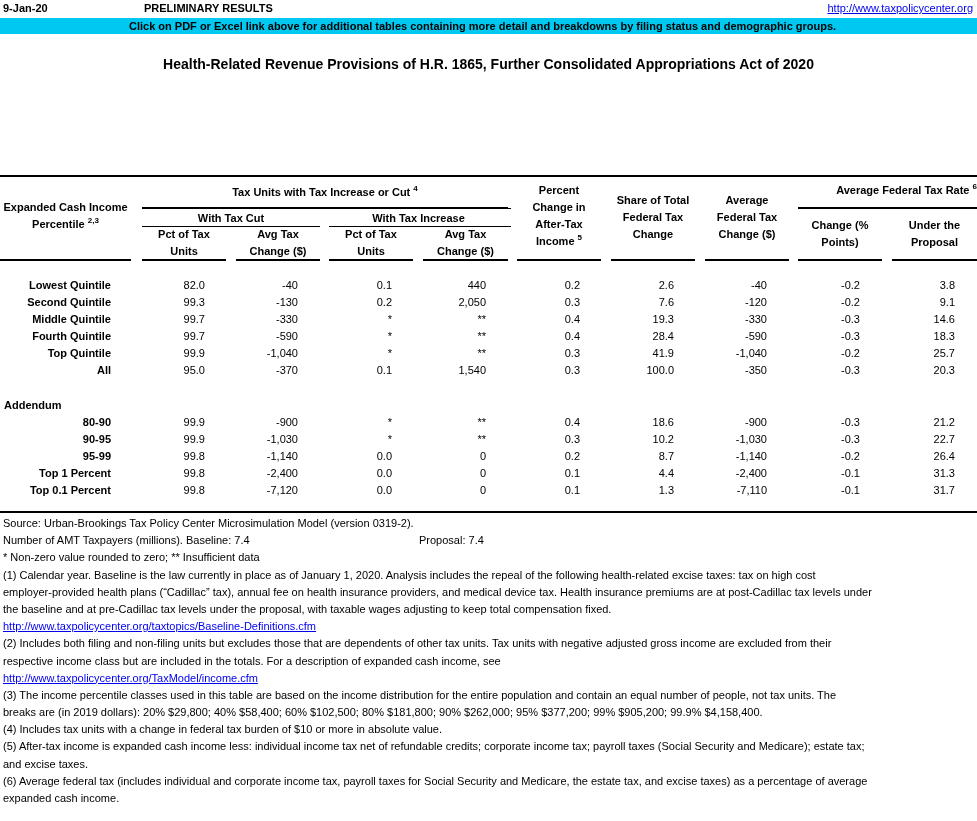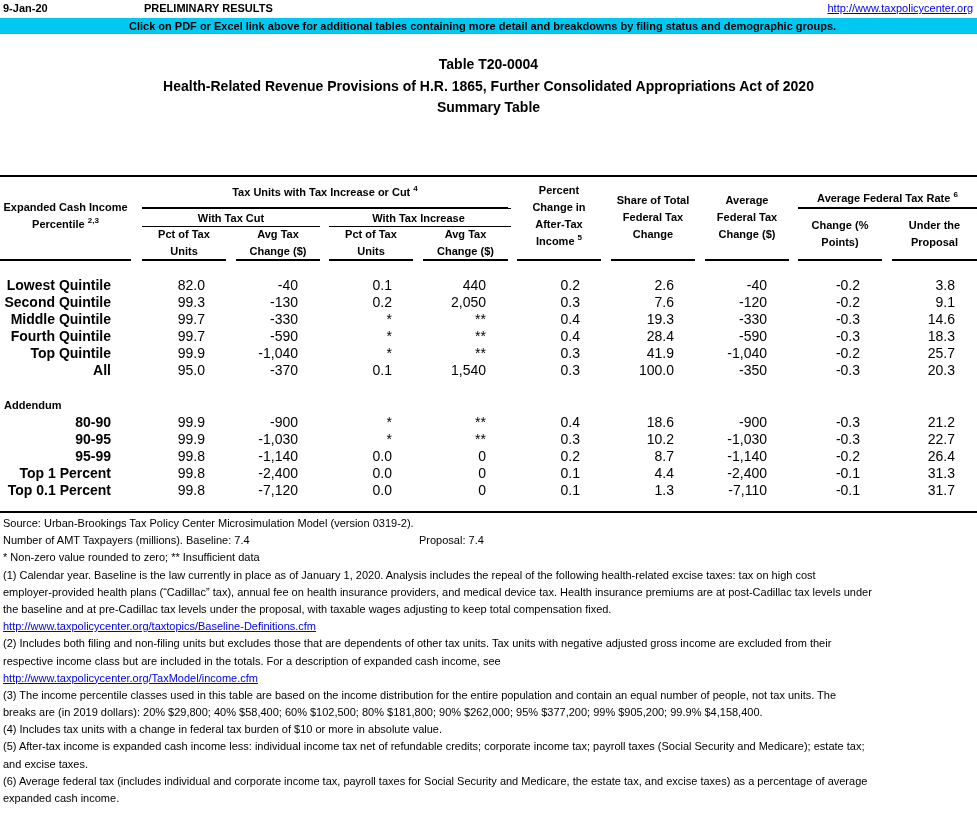--- a/index.html
+++ b/index.html
@@ -19,21 +19,21 @@
   .banner span { position: absolute; left: 129px; text-align: center; }
 
   .titles { position: absolute; left: 0; top: 54px; width: 977px; text-align: center; font-weight: bold; font-size: 14px; }
   .titles div { height: 21.5px; line-height: 21.5px; }
   sup { font-size: 8px; vertical-align: super; line-height: 0; }
 
   .rule { position: absolute; background: #000; }
 
   .hdr { position: absolute; font-weight: bold; font-size: 11px; text-align: center; line-height: 17px; }
 
-  .row { position: absolute; left: 0; width: 977px; height: 17px; line-height: 17px; font-size: 14px; }
+  .row { position: absolute; left: 0; width: 977px; height: 17px; line-height: 17px; font-size: 11px; }
   .row .lbl { position: absolute; right: 866px; font-weight: bold; white-space: nowrap; }
   .row .c { position: absolute; text-align: right; white-space: nowrap; }
   .addendum { position: absolute; left: 4px; top: 397px; font-weight: bold; font-size: 11px; line-height: 17px; }
 
   .notes { position: absolute; left: 3px; top: 515px; width: 990px; font-size: 11px; line-height: 17.2px; white-space: nowrap; }
   .notes .line { height: 17.2px; position: relative; }
   .notes a { color: #0000ee; text-decoration: underline; }
   .amt-proposal { position: absolute; left: 416px; }
 </style>
 </head>
@@ -42,23 +42,21 @@
 <div class="topbar">
   <span class="date">9-Jan-20</span>
   <span class="prelim">PRELIMINARY RESULTS</span>
   <a class="site-link">http://www.taxpolicycenter.org</a>
 </div>
 <div class="banner">
   <span>Click on PDF or Excel link above for additional tables containing more detail and breakdowns by filing status and demographic groups.</span>
 </div>
 
 <div class="titles">
-  <div>Table T20-0004</div>
   <div>Health-Related Revenue Provisions of H.R. 1865, Further Consolidated Appropriations Act of 2020</div>
-  <div>Summary Table</div>
 </div>
 
 <div class="rule" style="left:0;top:175px;width:977px;height:2px;"></div>
 <div class="rule" style="left:142px;top:207px;width:366px;height:2px;"></div>
 <div class="rule" style="left:142px;top:226px;width:178px;height:1px;"></div>
 <div class="rule" style="left:329px;top:226px;width:179px;height:1px;"></div>
 <div class="rule" style="left:798px;top:207px;width:179px;height:2px;"></div>
 <div class="rule" style="left:506px;top:208px;width:5px;height:1px;"></div>
 <div class="rule" style="left:506px;top:226px;width:5px;height:1px;"></div>
 
@@ -110,21 +108,21 @@
 <div class="hdr" style="left:611px;top:192px;width:84px;">
   <div>Share of Total</div>
   <div>Federal Tax</div>
   <div>Change</div>
 </div>
 <div class="hdr" style="left:705px;top:192px;width:84px;">
   <div>Average</div>
   <div>Federal Tax</div>
   <div>Change ($)</div>
 </div>
-<div class="hdr" style="left:798px;top:190px;width:179px;">
+<div class="hdr" style="left:798px;top:182px;width:179px;text-align:right;">
   <span>Average Federal Tax Rate</span> <sup>6</sup>
 </div>
 <div class="hdr" style="left:798px;top:217px;width:84px;">
   <div>Change (%</div>
   <div>Points)</div>
 </div>
 <div class="hdr" style="left:892px;top:217px;width:85px;">
   <div>Under the</div>
   <div>Proposal</div>
 </div>

